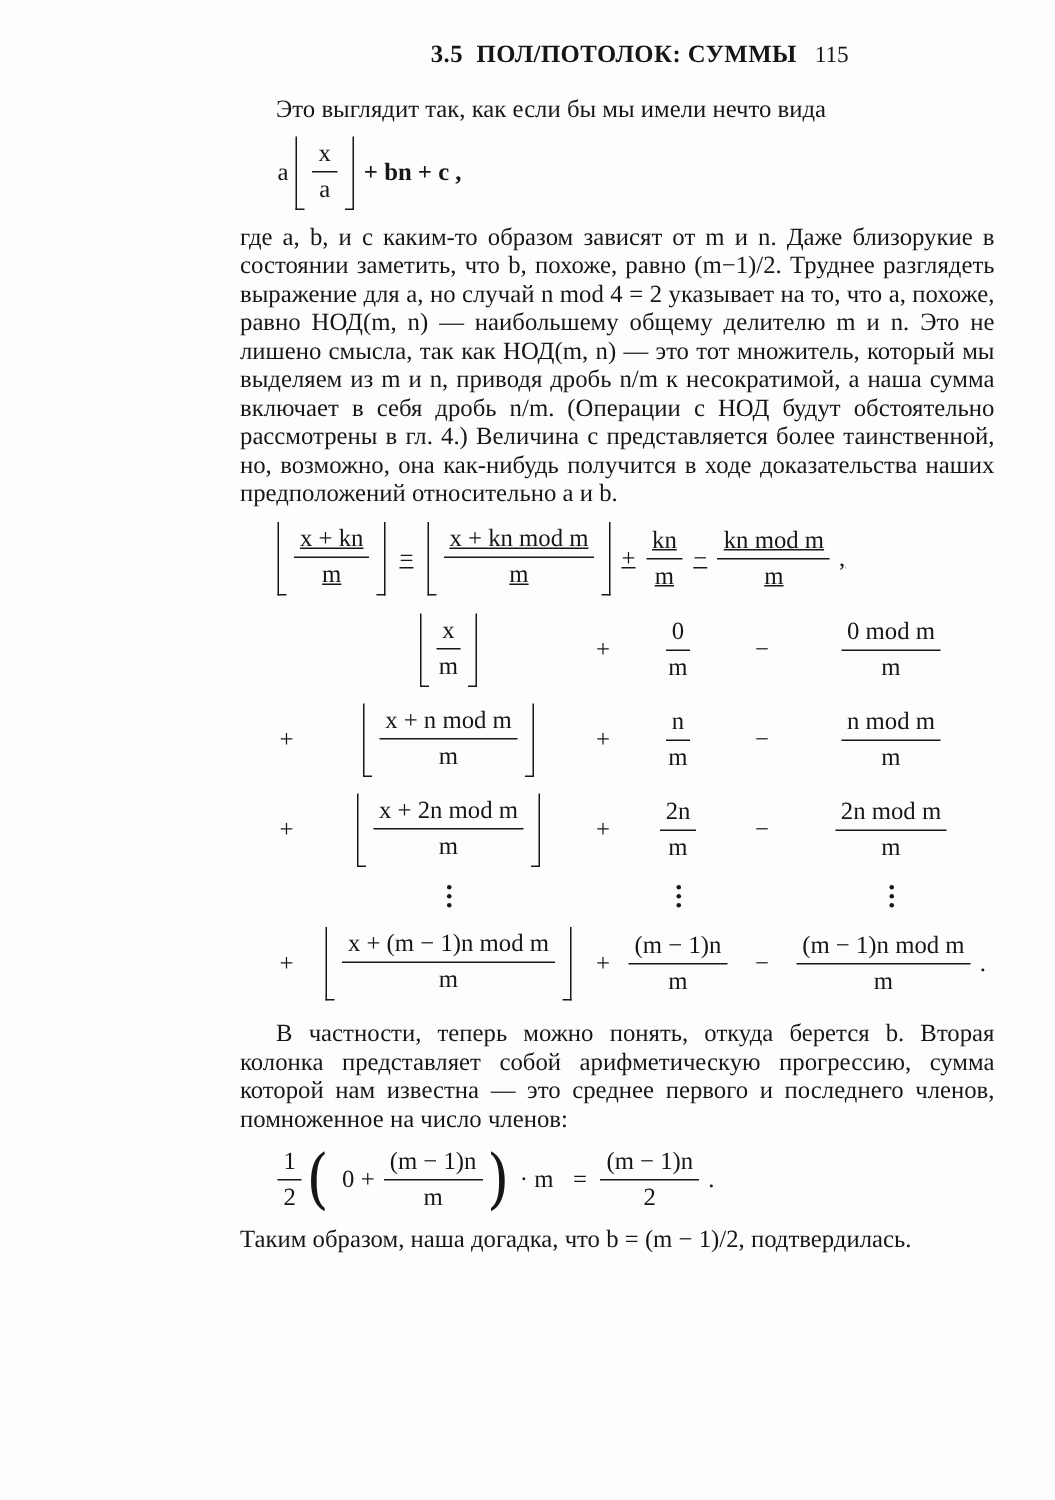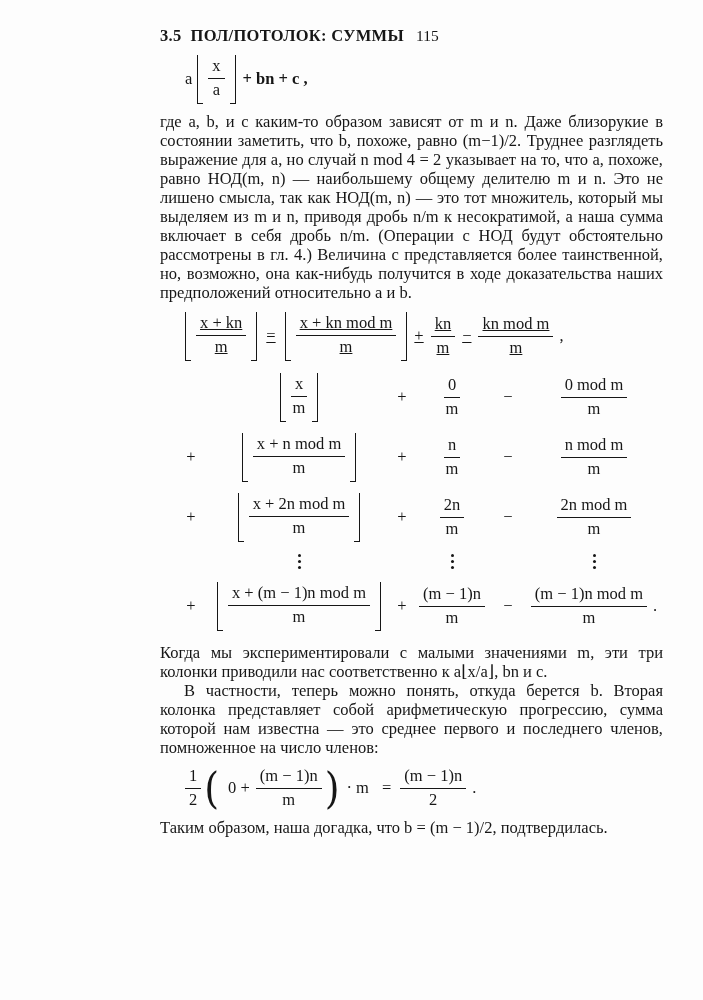--- a/index.html
+++ b/index.html
@@ -7,21 +7,21 @@
     width:703px;height:1000px;
     background:#ffffff;
     font-family:"Liberation Serif","DejaVu Serif",serif;
     color:#161616;
   }
   .page{position:relative;width:703px;height:1000px;background:#fdfdfd;overflow:hidden;}
   .content{position:absolute;left:160px;top:26px;width:503px;}
 
   
   .running-head{
-    text-align:left;font-weight:bold;font-size:16.5px;letter-spacing:.3px;
+    text-align:center;font-weight:bold;font-size:16.5px;letter-spacing:.3px;
     margin-right:-30px;white-space:nowrap;
   }
   .rh-sec{margin-right:9px;}
   .rh-page{font-weight:normal;margin-left:12px;font-size:15.5px;letter-spacing:0;}
 
   
   .para{
     margin:0;font-size:16.5px;line-height:19px;text-align:justify;
   }
   .para.indent{text-indent:24px;}
@@ -72,20 +72,21 @@
 </head>
 <body>
 
 <div class="page">
   <div class="content">
 
     <div class="running-head">
       <span class="rh-sec">3.5</span><span class="rh-title">ПОЛ/ПОТОЛОК: СУММЫ</span><span class="rh-page">115</span>
     </div>
 
+    <p class="para indent p1">Это выглядит так, как если бы мы имели нечто вида</p>
 
     <div class="display d1">
       <span class="tok">a</span>
       <span class="floor" style="margin-left:5px;">
         <span class="fbl"></span>
         <span class="finner">
           <span class="frac">
             <span class="num">x</span>
             <span class="den">a</span>
           </span>
@@ -256,21 +257,20 @@
       <div class="cell">−</div>
       <div class="cell">
         <span class="frac">
           <span class="num">(m − 1)n mod m</span>
           <span class="den">m</span>
         </span>
         <span class="trail">.</span>
       </div>
     </div>
 
-    <p class="para">Когда мы экспериментировали с малыми значениями m, эти три колонки приводили нас соответственно к a⌊x/a⌋, bn и c.</p>
 
     <p class="para indent">В частности, теперь можно понять, откуда берется b. Вторая колонка представляет собой арифметическую прогрессию, сумма которой нам известна — это среднее первого и последнего членов, помноженное на число членов:</p>
 
     <div class="display d4">
       <span class="frac">
         <span class="num">1</span>
         <span class="den">2</span>
       </span>
       <span class="bigp">(</span>
       <span class="tok" style="margin:0 6px;">0 +</span>

